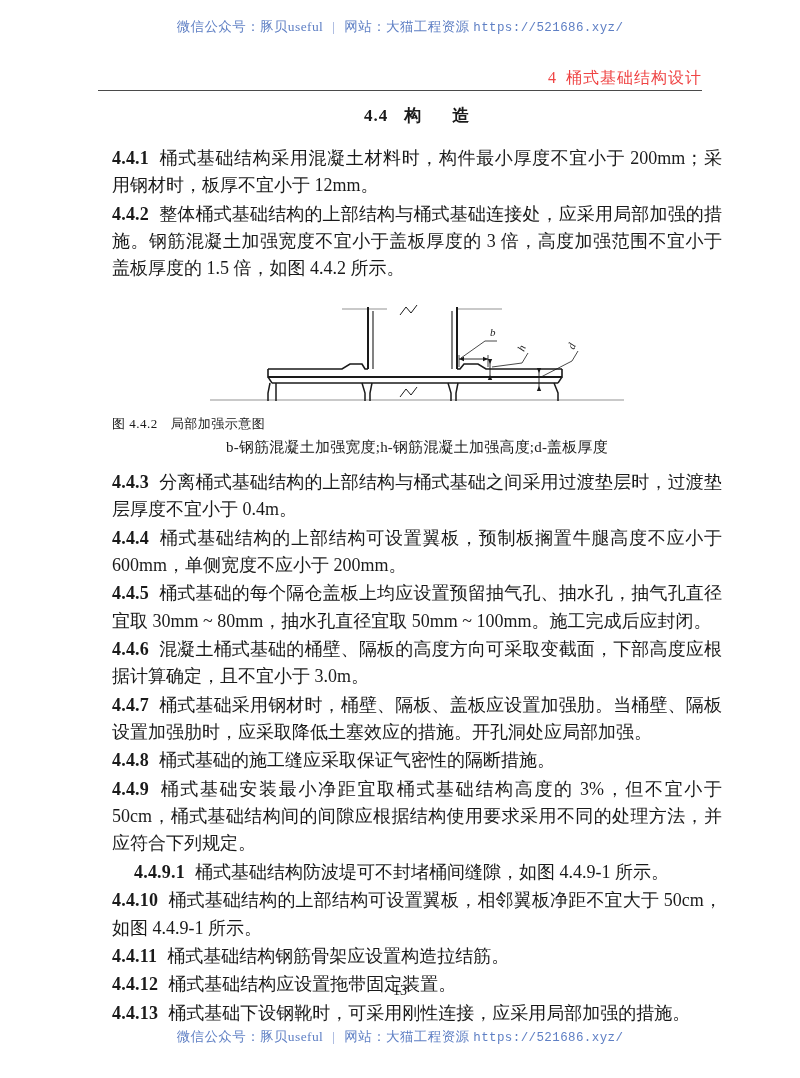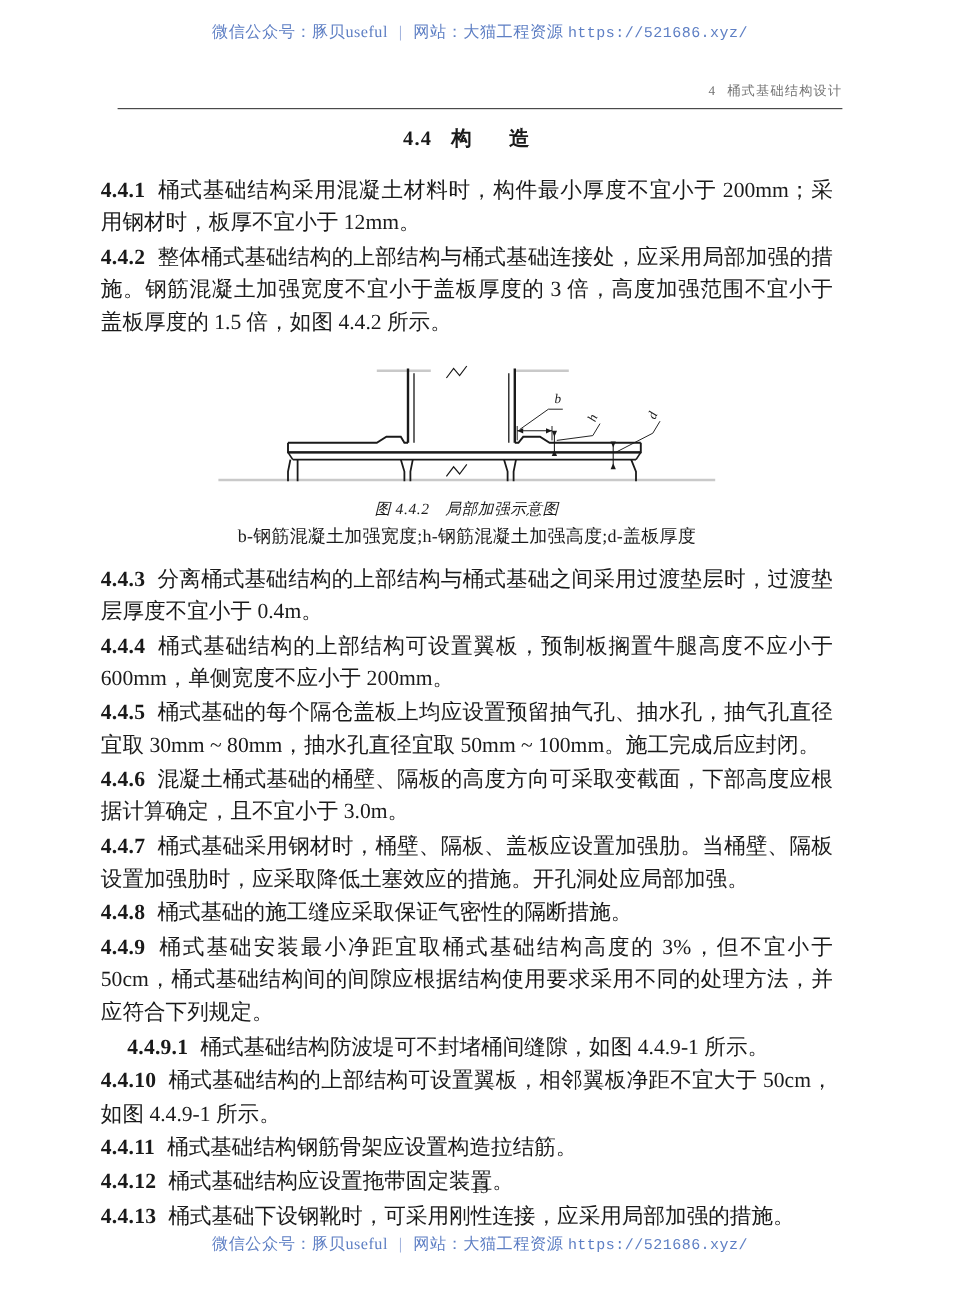--- a/index.html
+++ b/index.html
@@ -46,39 +46,39 @@
     font-size: 12.5px;
   }
 
   
   .runhead {
     position: absolute;
     top: 68px;
     left: 98px;
     width: 604px;
     text-align: right;
-    font-size: 11px;
-    color: #737373;
+    font-size: 16px;
+    color: #ef4444;
     letter-spacing: 1px;
   }
   .runhead .rh-num { margin-right: 9px; }
   .rule {
     position: absolute;
     top: 90px;
     left: 98px;
     width: 604px;
     height: 1px;
     background: #4a4a4a;
   }
 
   
   .content {
     position: absolute;
     top: 104px;
-    left: 84px;
+    left: 112px;
     width: 610px;
   }
 
   .section-title {
     text-align: center;
     font-size: 17px;
     font-weight: bold;
     letter-spacing: 1px;
     margin: 0 0 18px 0;
   }
@@ -103,25 +103,24 @@
     margin-right: 10px;
   }
 
   
   .figure {
     margin: 14px 0 4px 0;
     text-align: center;
   }
   .figure svg { display: block; margin: 0 auto; }
   .fig-caption {
-    text-align: center;
+    text-align: left;
     font-size: 13px;
     margin-top: 6px;
     letter-spacing: 0.5px;
-    font-style: italic;
   }
   .fig-caption .fc-gap { display: inline-block; width: 13px; }
   .fig-legend {
     text-align: center;
     font-size: 15px;
     margin-top: 5px;
     margin-bottom: 12px;
     letter-spacing: 0.2px;
   }
 

